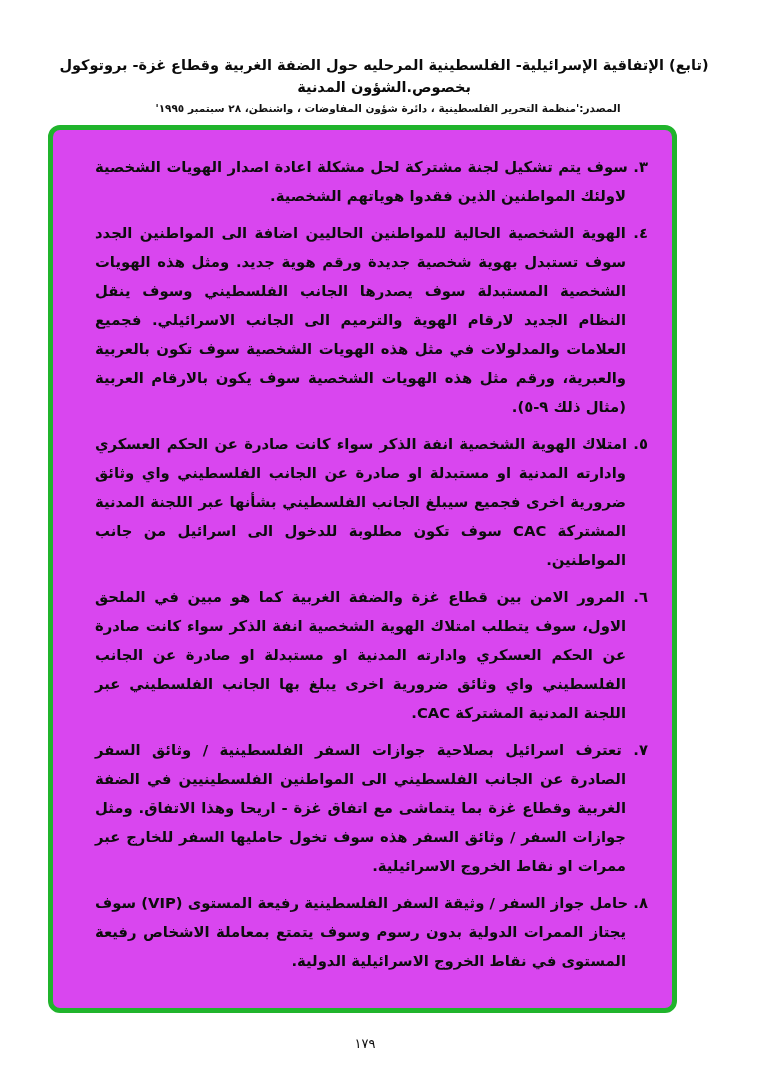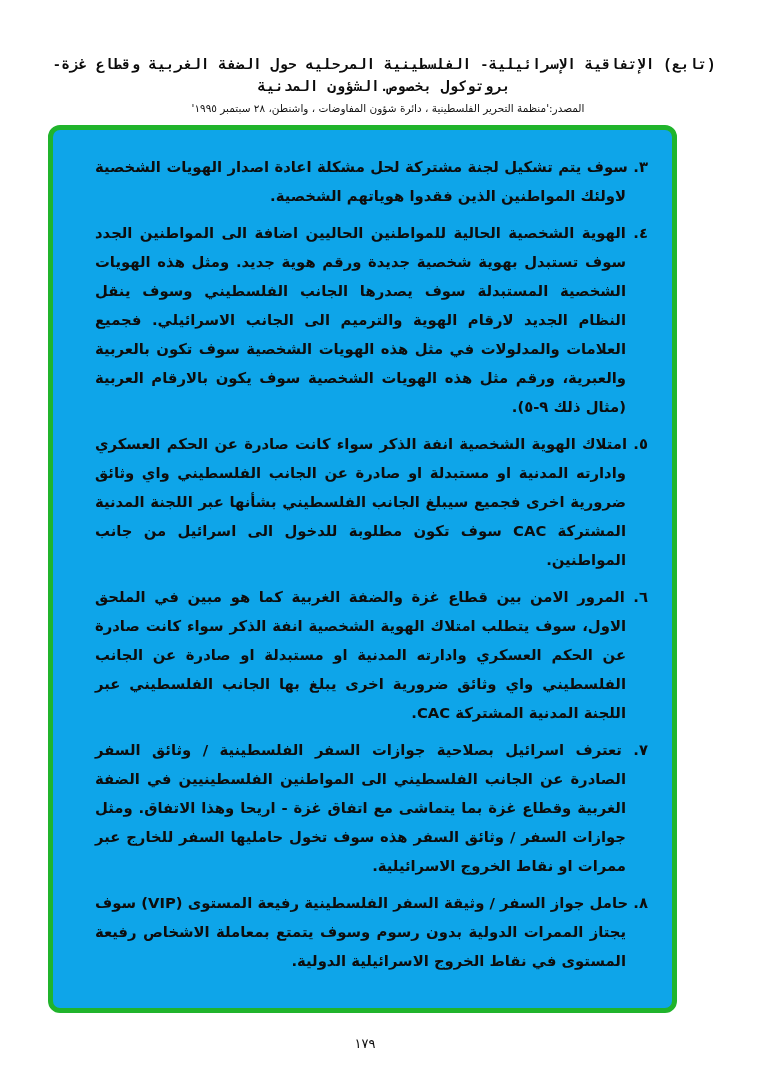--- a/index.html
+++ b/index.html
@@ -19,38 +19,37 @@
     left: 0;
     width: 768px;
     text-align: center;
     color: #0b0b0b;
   }
   .doc-title {
     font-size: 14.5px;
     font-weight: bold;
     line-height: 22px;
     padding: 0 40px;
-    font-family: Liberation Mono, monospace;
   }
   .doc-source {
     margin-top: 4px;
     font-size: 10.5px;
-    font-weight: normal;
+    font-weight: bold;
     color: #111;
     margin-left: 8px;
   }
   .content-box {
     position: absolute;
     top: 125px;
     left: 48px;
     width: 629px;
     height: 888px;
     border: 5px solid var(--green);
     border-radius: 12px;
-    background: #0ea5e9;
+    background: #d946ef;
   }
   .clauses-list {
     list-style: none;
     padding: 22px 24px 0 42px;
   }
   .clause-item {
     direction: rtl;
     text-align: justify;
     font-size: 14.8px;
     font-weight: bold;

